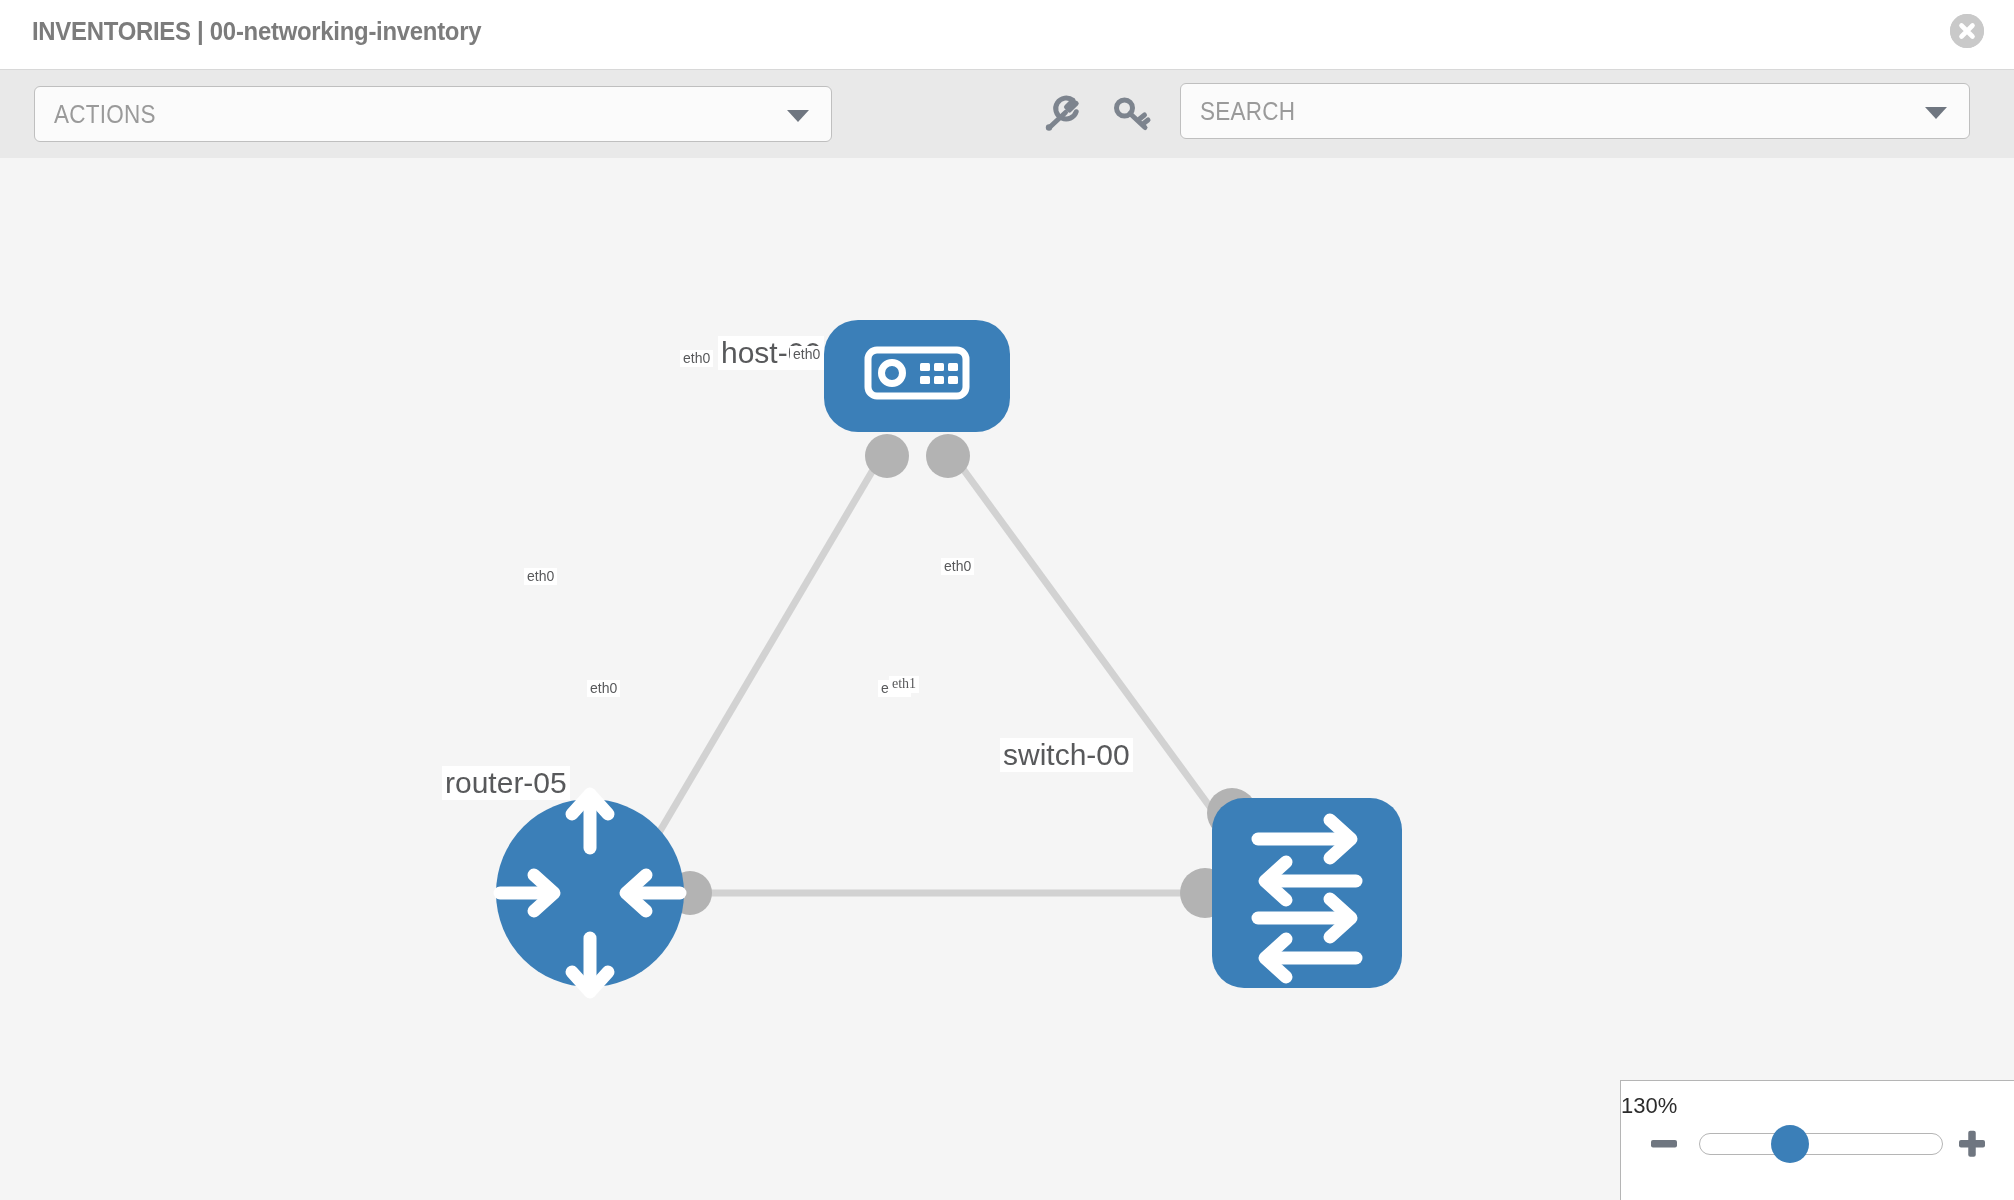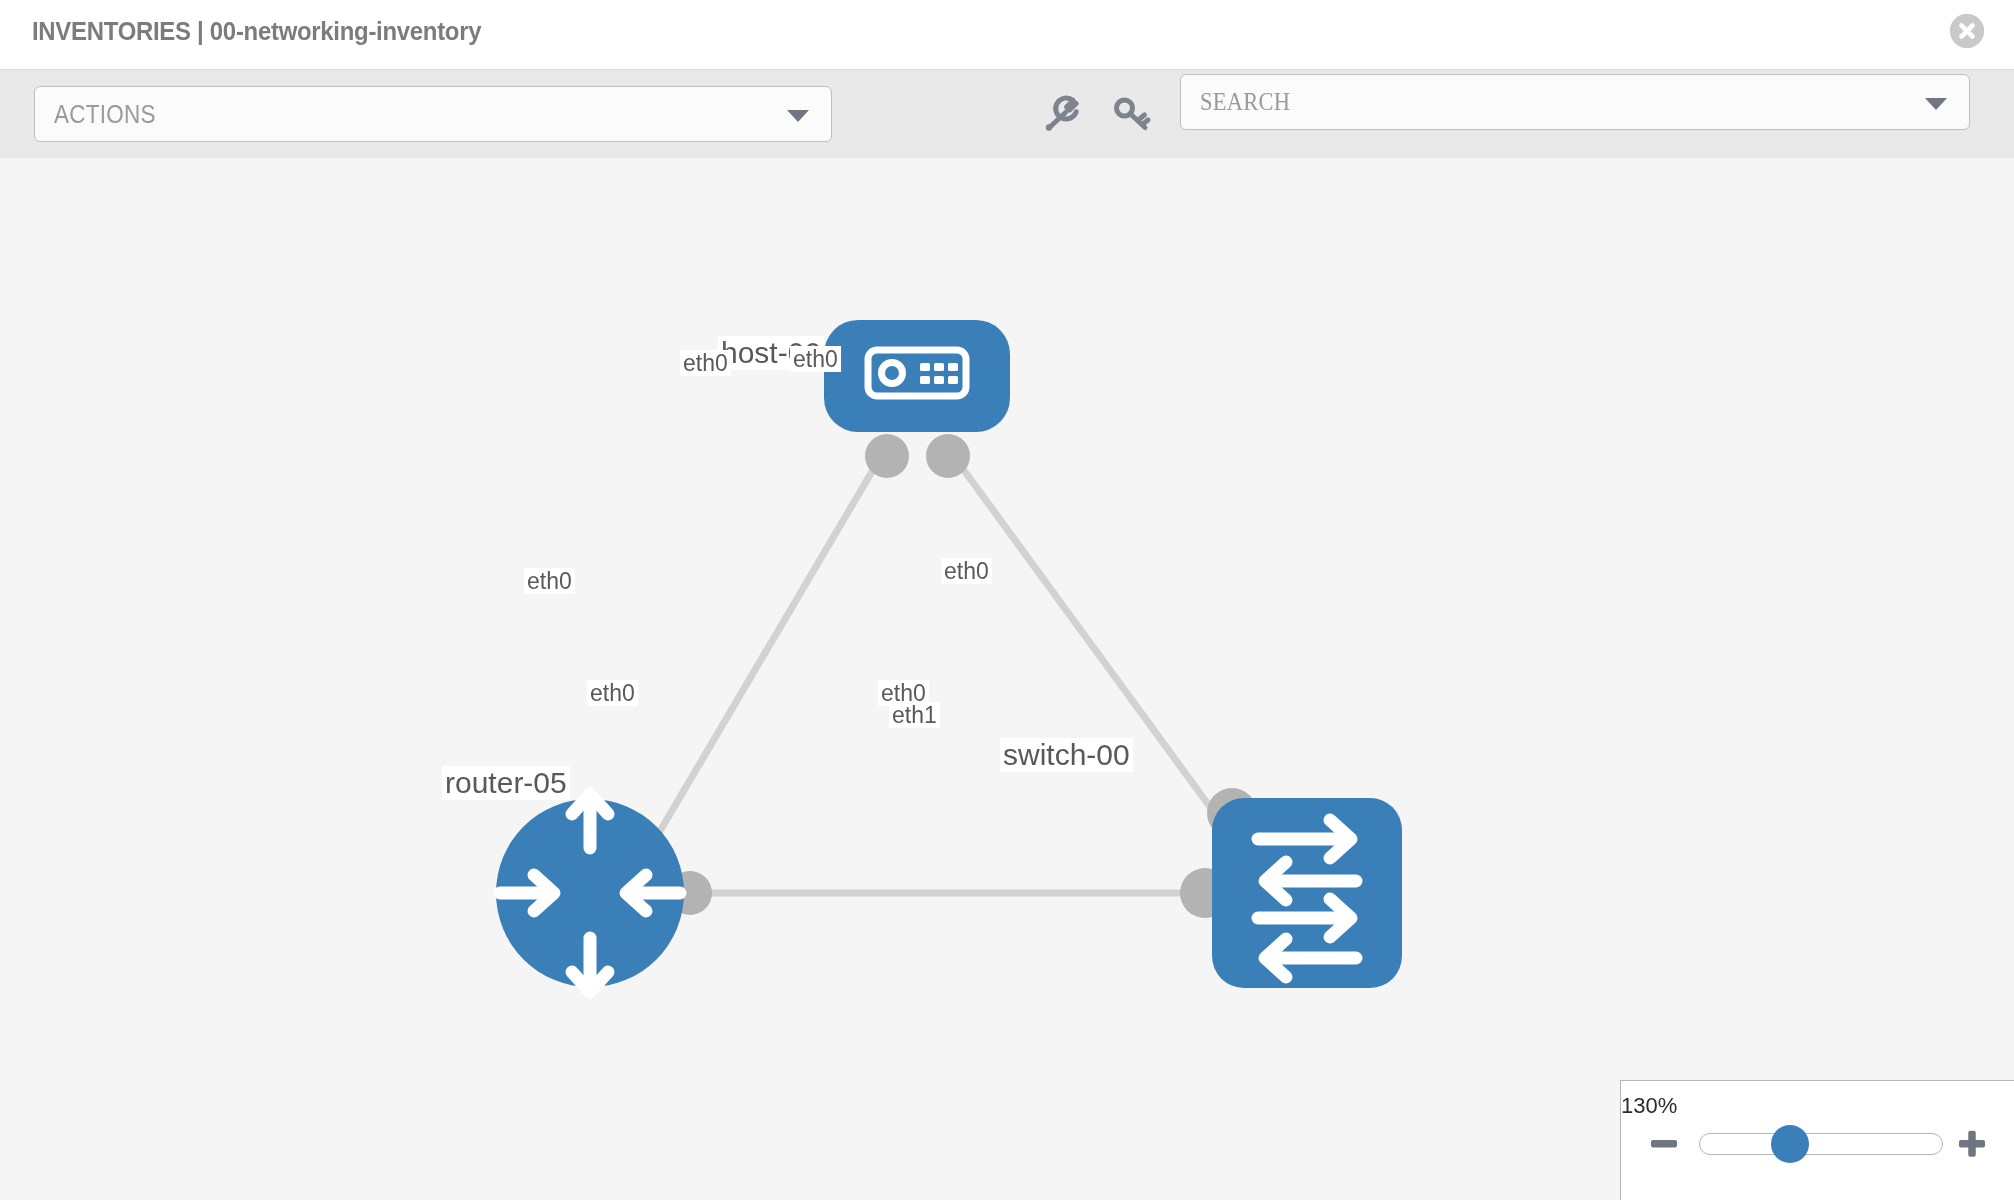--- a/index.html
+++ b/index.html
@@ -108,29 +108,28 @@
     height: 44px;
     cursor: pointer;
   }
   .tool-icon svg { display:block; }
   .tool-wrench { left: 1040px; }
   .tool-key    { left: 1110px; }
 
   .search-box {
     position: absolute;
     left: 1180px;
-    top: 4px;
+    top: 13px;
     width: 790px;
     height: 56px;
     background: #fbfbfb;
     border: 1px solid #bfbfbf;
     border-radius: 6px;
     box-sizing: border-box;
     cursor: text;
-    font-family: Liberation Serif, serif;
   }
   .search-box .label {
     position: absolute;
     left: 19px;
     top: 13px;
     font-size: 25px;
     color: #9a9a9a;
     letter-spacing: 0.3px;
     transform: scaleX(0.9);
     transform-origin: left center;
@@ -159,21 +158,21 @@
     background: #ffffff;
     color: #58595b;
     white-space: nowrap;
     line-height: 1.05;
   }
   .nlabel.node-name {
     font-size: 30px;
     padding: 1px 3px;
   }
   .nlabel.if-name {
-    font-size: 23px;
+    font-size: 14px;
     padding: 1px 3px;
   }
 
   
   .zoom-panel {
     position: absolute;
     left: 1620px;
     top: 1080px;
     width: 394px;
     height: 120px;
@@ -349,21 +348,21 @@
 
     <span class="nlabel node-name" style="left:718px; top:178px;">host-00</span>
     <span class="nlabel node-name" style="left:442px; top:608px;">router-05</span>
     <span class="nlabel node-name" style="left:1000px; top:580px;">switch-00</span>
 
     <span class="nlabel if-name" style="left:680px; top:192px;">eth0</span>
     <span class="nlabel if-name" style="left:790px; top:188px;">eth0</span>
     <span class="nlabel if-name" style="left:524px; top:410px;">eth0</span>
     <span class="nlabel if-name" style="left:941px; top:400px;">eth0</span>
     <span class="nlabel if-name" style="left:878px; top:522px;">eth0</span>
-    <span class="nlabel if-name" style="left:889px; top:544px;">eth1</span>
+    <span class="nlabel if-name" style="left:889px; top:518px;font-family:Liberation Serif, serif;">eth1</span>
     <span class="nlabel if-name" style="left:587px; top:522px;">eth0</span>
 
   </div>
 
   <div class="zoom-panel">
     <div class="zoom-level">130%</div>
 
     <div class="zoom-minus">
       <svg width="30" height="30" viewBox="0 0 30 30" aria-hidden="true">
         <rect x="2" y="11" width="26" height="7.5" rx="2" fill="#6f7680"></rect>

